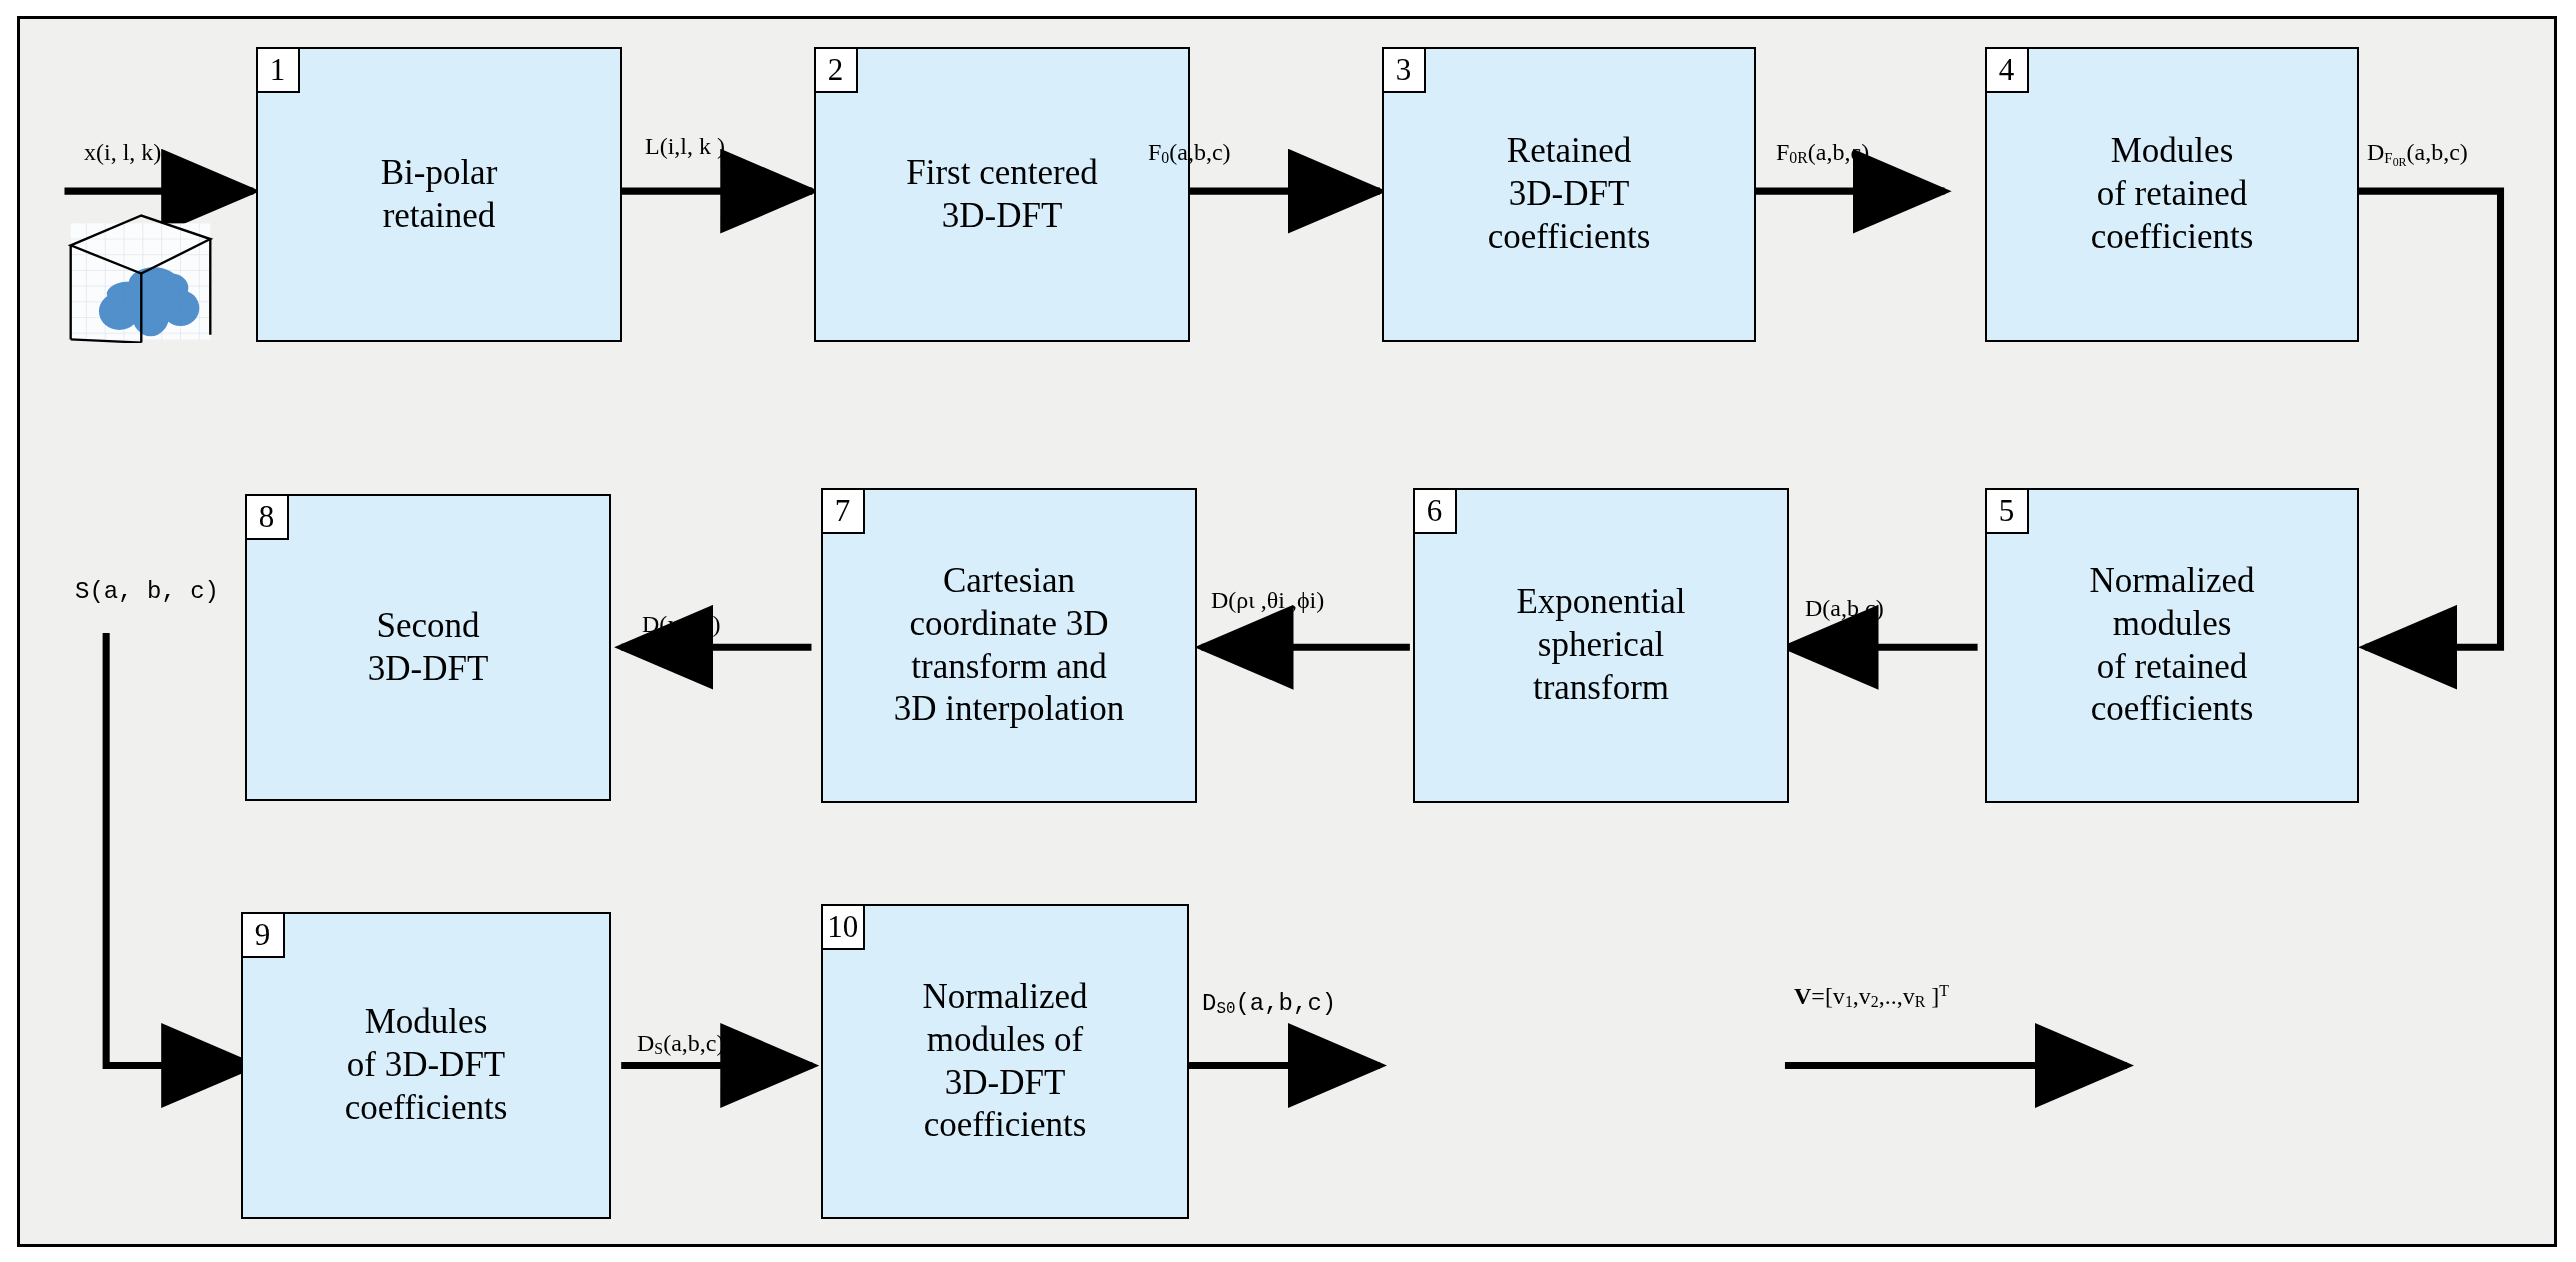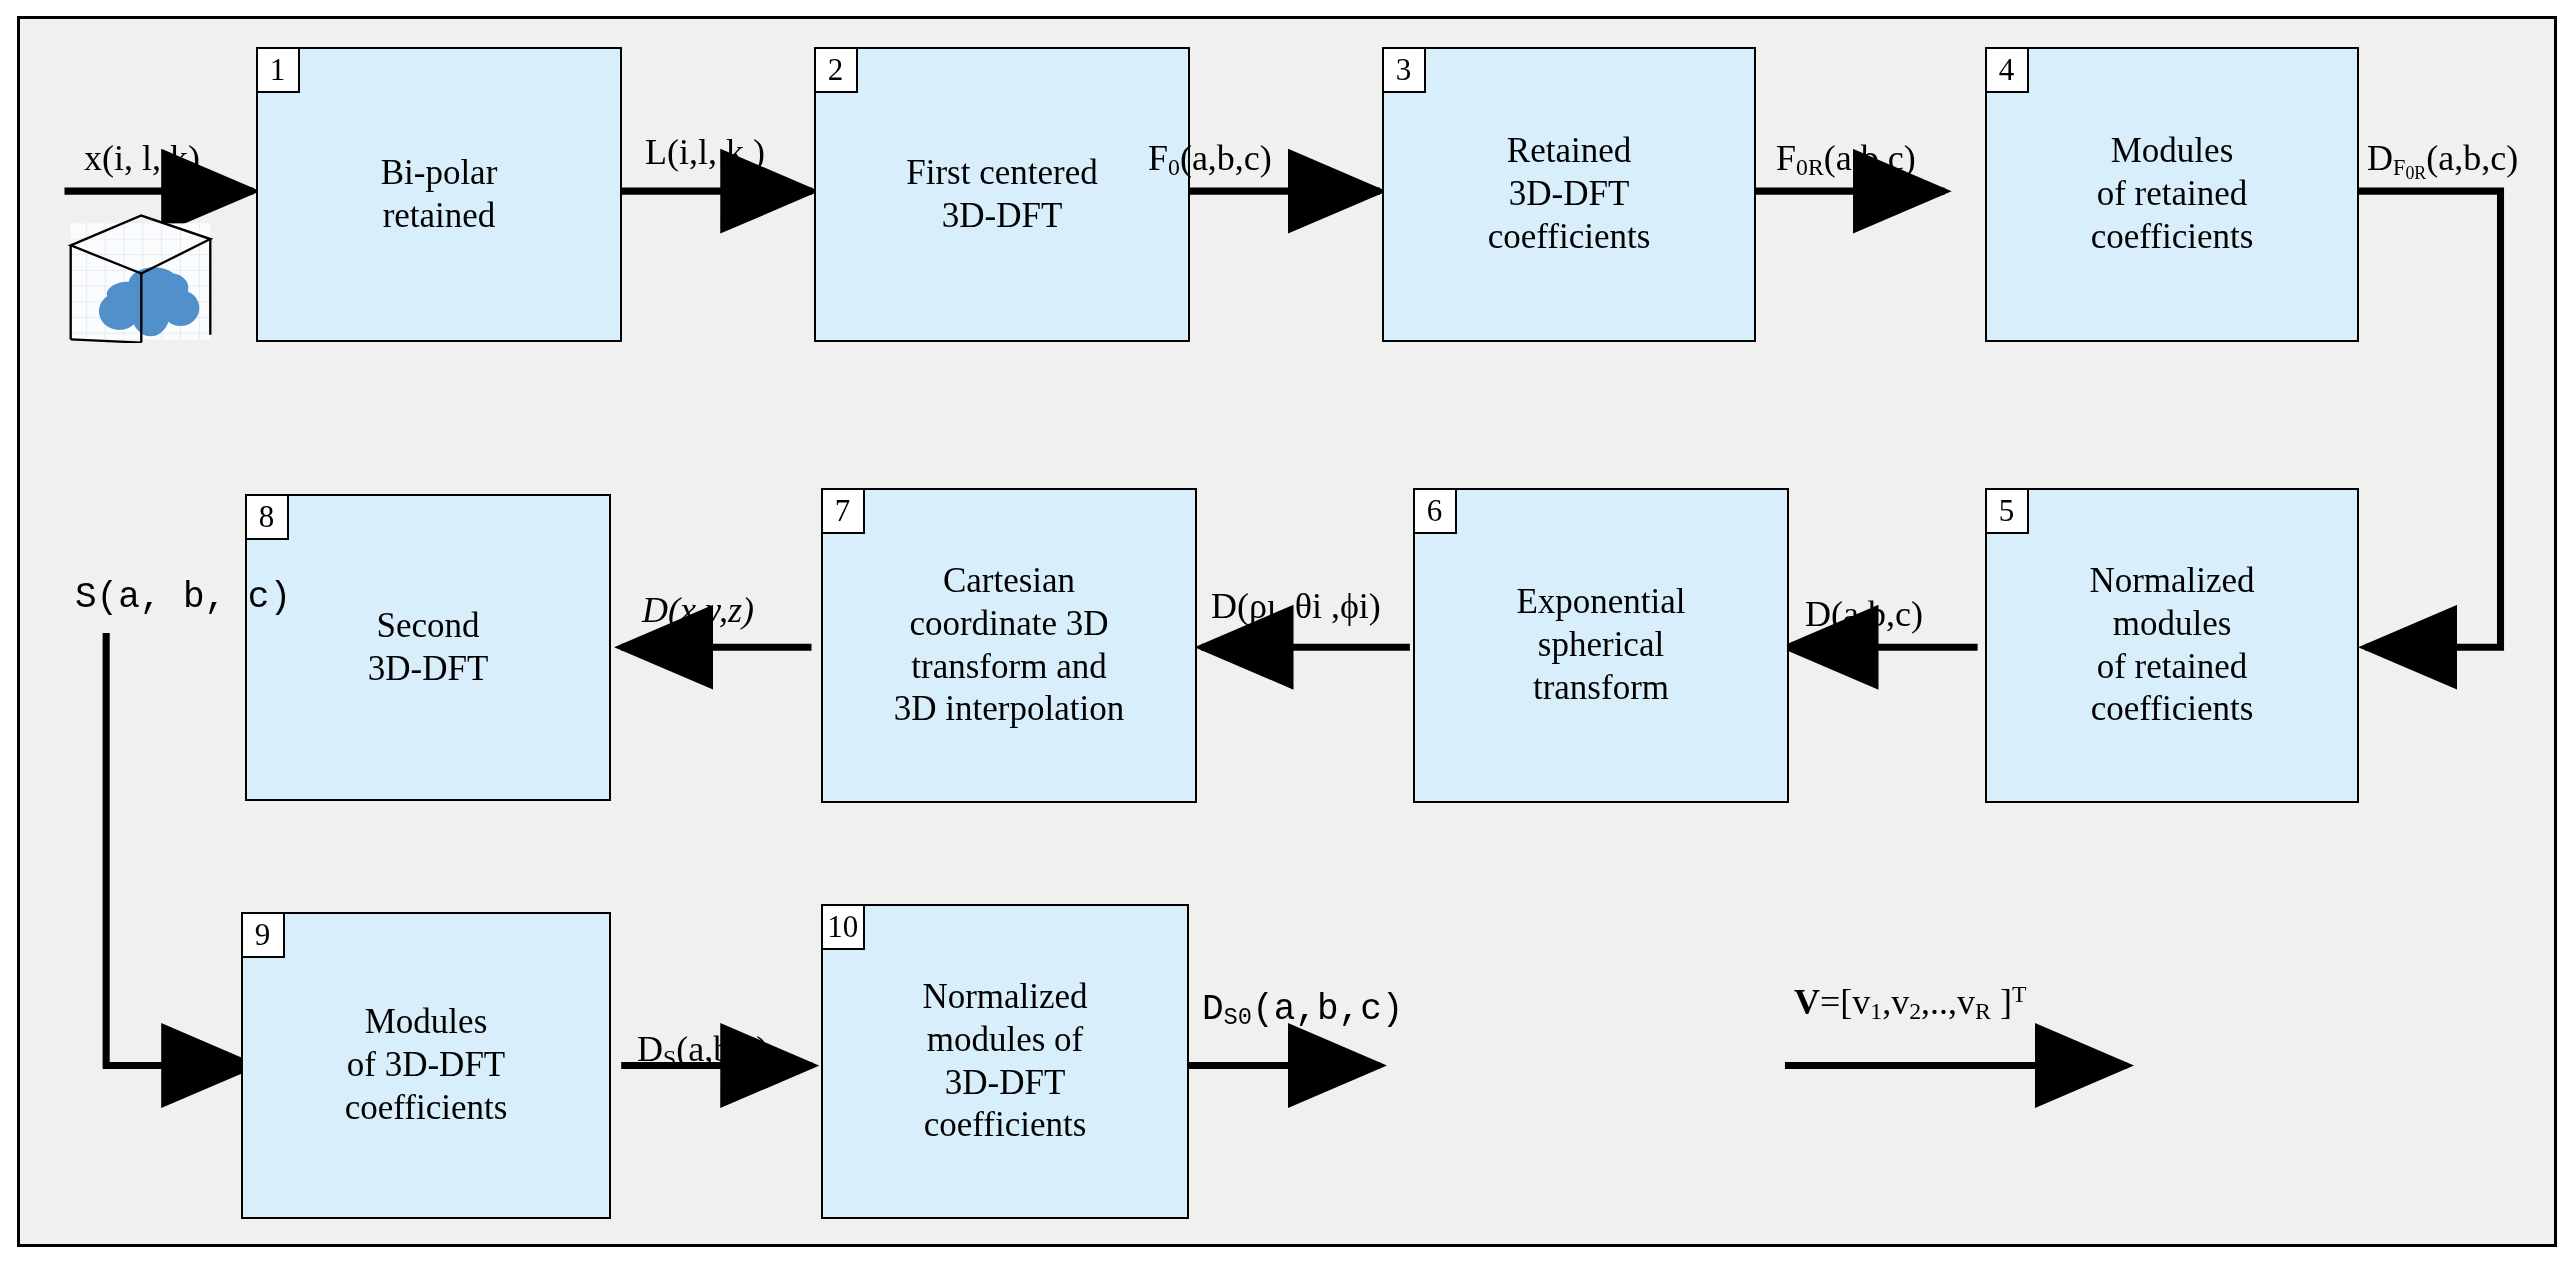--- a/index.html
+++ b/index.html
@@ -55,21 +55,21 @@
     min-width: 44px;
     height: 46px;
     font-size: 31px;
     line-height: 41px;
     text-align: center;
     color: #000000;
     padding: 0 4.7px;
   }
   .edge-label {
     position: absolute;
-    font-size: 36px;
+    font-size: 24px;
     color: #000000;
     white-space: nowrap;
     line-height: 1;
   }
   .edge-label sub {
     font-size: 0.66em;
     vertical-align: -0.22em;
   }
   .edge-label sup {
     font-size: 0.66em;
@@ -247,21 +247,21 @@
   </div>
 
   <div class="edge-label" style="left:1805px; top:596px;">
     <span>D(a,b,c)</span>
   </div>
 
   <div class="edge-label" style="left:1211px; top:588px;">
     <span>D(ρι ,θi ,ϕi)</span>
   </div>
 
-  <div class="edge-label" style="left:642px; top:592px;font-style:italic;">
+  <div class="edge-label" style="left:642px; top:612px;">
     <span>D(x,y,z)</span>
   </div>
 
   <div class="edge-label" style="left:75px; top:580px;font-family:Liberation Mono, monospace;">
     <span>S(a, b, c)</span>
   </div>
 
   <div class="edge-label" style="left:637px; top:992px;margin-top:39px;">
     <span>D</span><sub>S</sub><span>(a,b,c)</span>
   </div>

